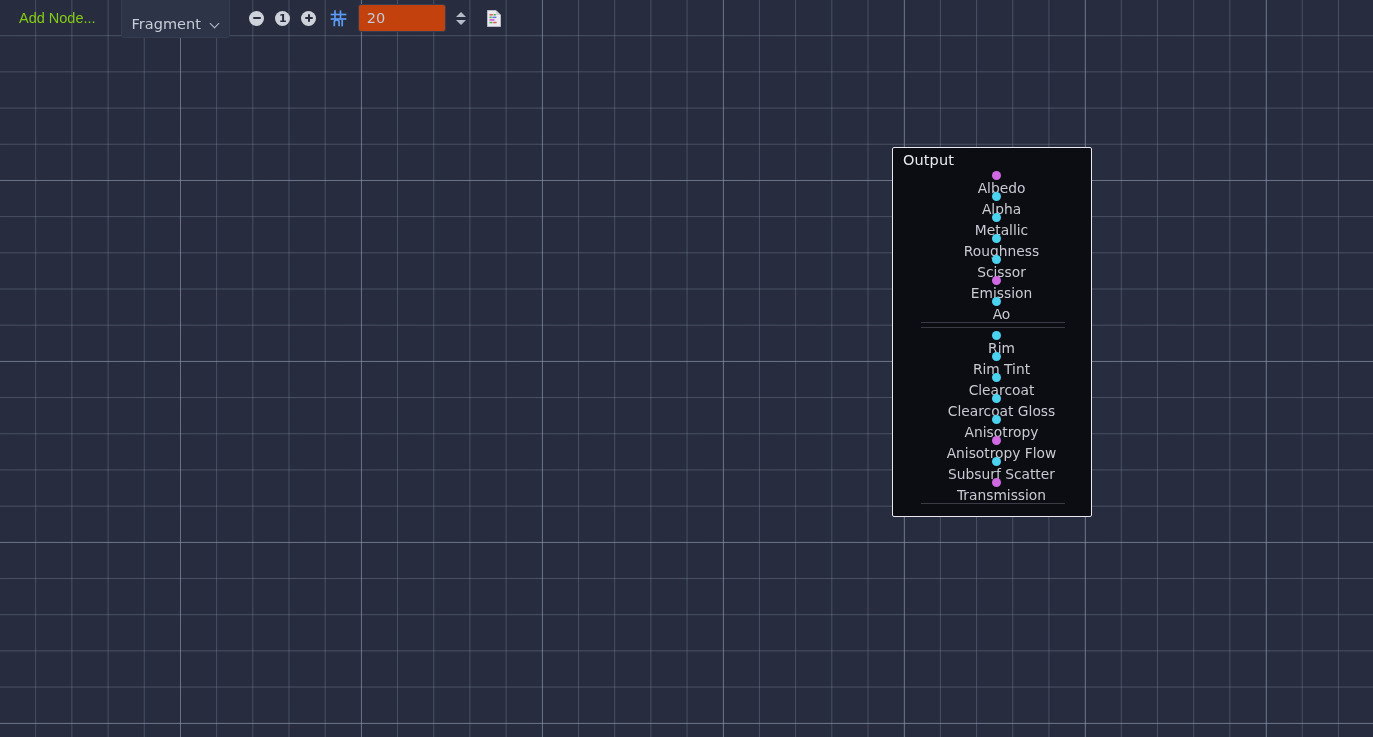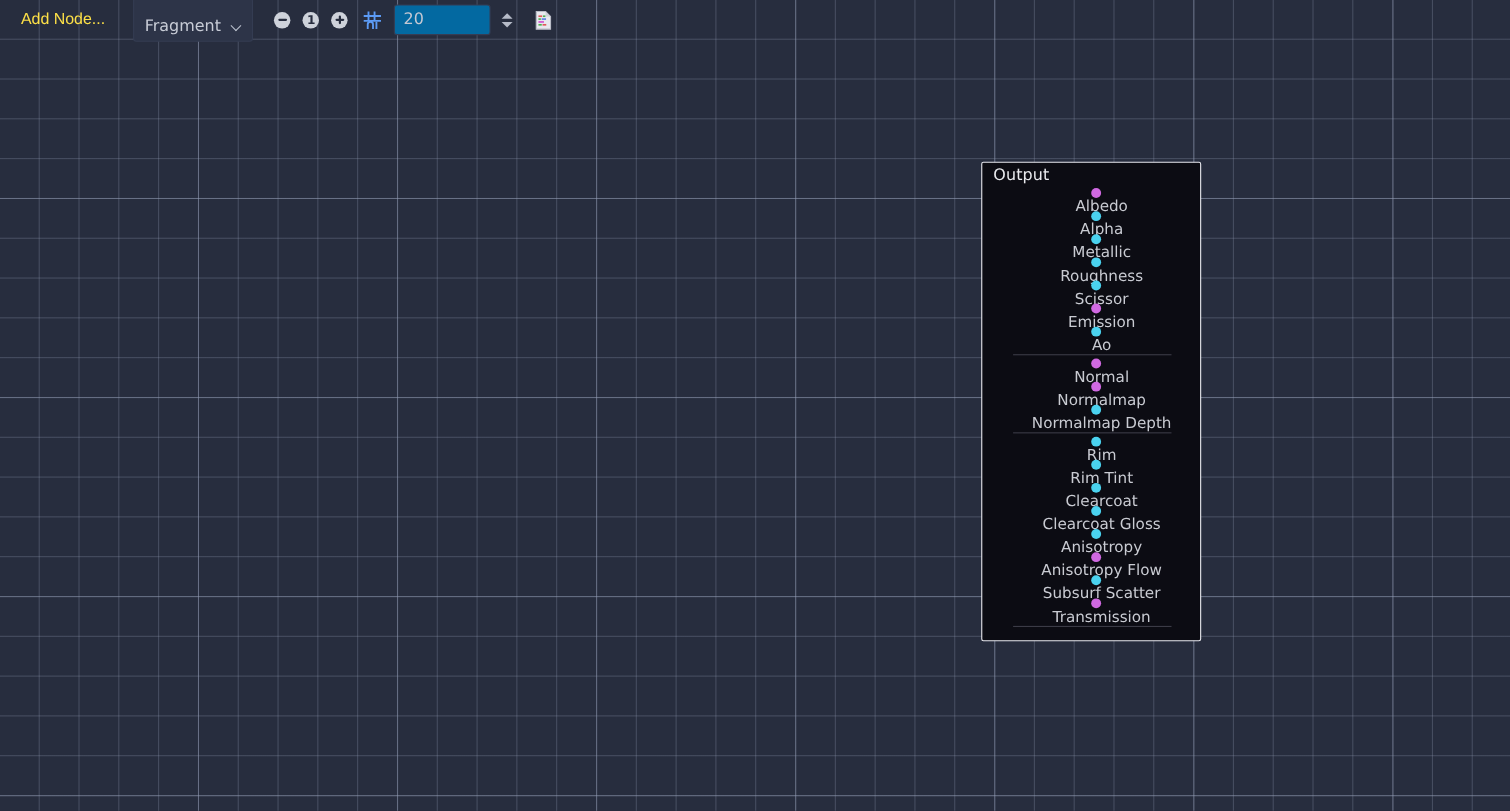--- a/index.html
+++ b/index.html
@@ -53,21 +53,21 @@
     align-items: center;
     justify-content: center;
     color: #c5c9d4;
     font-size: 14.5px;
     background: transparent;
     border: none;
     padding: 0 8px;
     cursor: pointer;
     white-space: nowrap;
   }
-  #add-node-btn { padding: 0 9px; color: #fde047; }
+  #add-node-btn { padding: 0 9px; color: #84cc16; }
 
   .tb-dropdown {
     height: 26px;
     display: flex;
     align-items: center;
     gap: 9px;
     background: #2d3448;
     border: 1px solid #343c52;
     border-radius: 3px;
     padding: 12px 8px 0 10px;
@@ -138,21 +138,21 @@
     font-family: "DejaVu Sans", "Liberation Sans", sans-serif;
   }
 
   .snap-icon { display: block; }
 
   .tb-spin {
     height: 26px;
     width: 70px;
     display: flex;
     align-items: center;
-    background: #0369a1;
+    background: #c2410c;
     border: 1px solid #353d54;
     border-radius: 3px;
     padding: 0 8px;
     margin-left: 6px;
     color: #c4c8d3;
     font-size: 14.5px;
     cursor: text;
   }
   .tb-stepper {
     width: 22px; height: 26px;
@@ -315,34 +315,20 @@
         <div class="port-row">
           <span class="port-dot vec"></span>
           <span class="port-label">Emission</span>
         </div>
         <div class="port-row">
           <span class="port-dot sca"></span>
           <span class="port-label">Ao</span>
         </div>
       </div>
       <div class="port-sep"></div>
-      <div class="port-group">
-        <div class="port-row">
-          <span class="port-dot vec"></span>
-          <span class="port-label">Normal</span>
-        </div>
-        <div class="port-row">
-          <span class="port-dot vec"></span>
-          <span class="port-label">Normalmap</span>
-        </div>
-        <div class="port-row">
-          <span class="port-dot sca"></span>
-          <span class="port-label">Normalmap Depth</span>
-        </div>
-      </div>
       <div class="port-sep"></div>
       <div class="port-group">
         <div class="port-row">
           <span class="port-dot sca"></span>
           <span class="port-label">Rim</span>
         </div>
         <div class="port-row">
           <span class="port-dot sca"></span>
           <span class="port-label">Rim Tint</span>
         </div>

